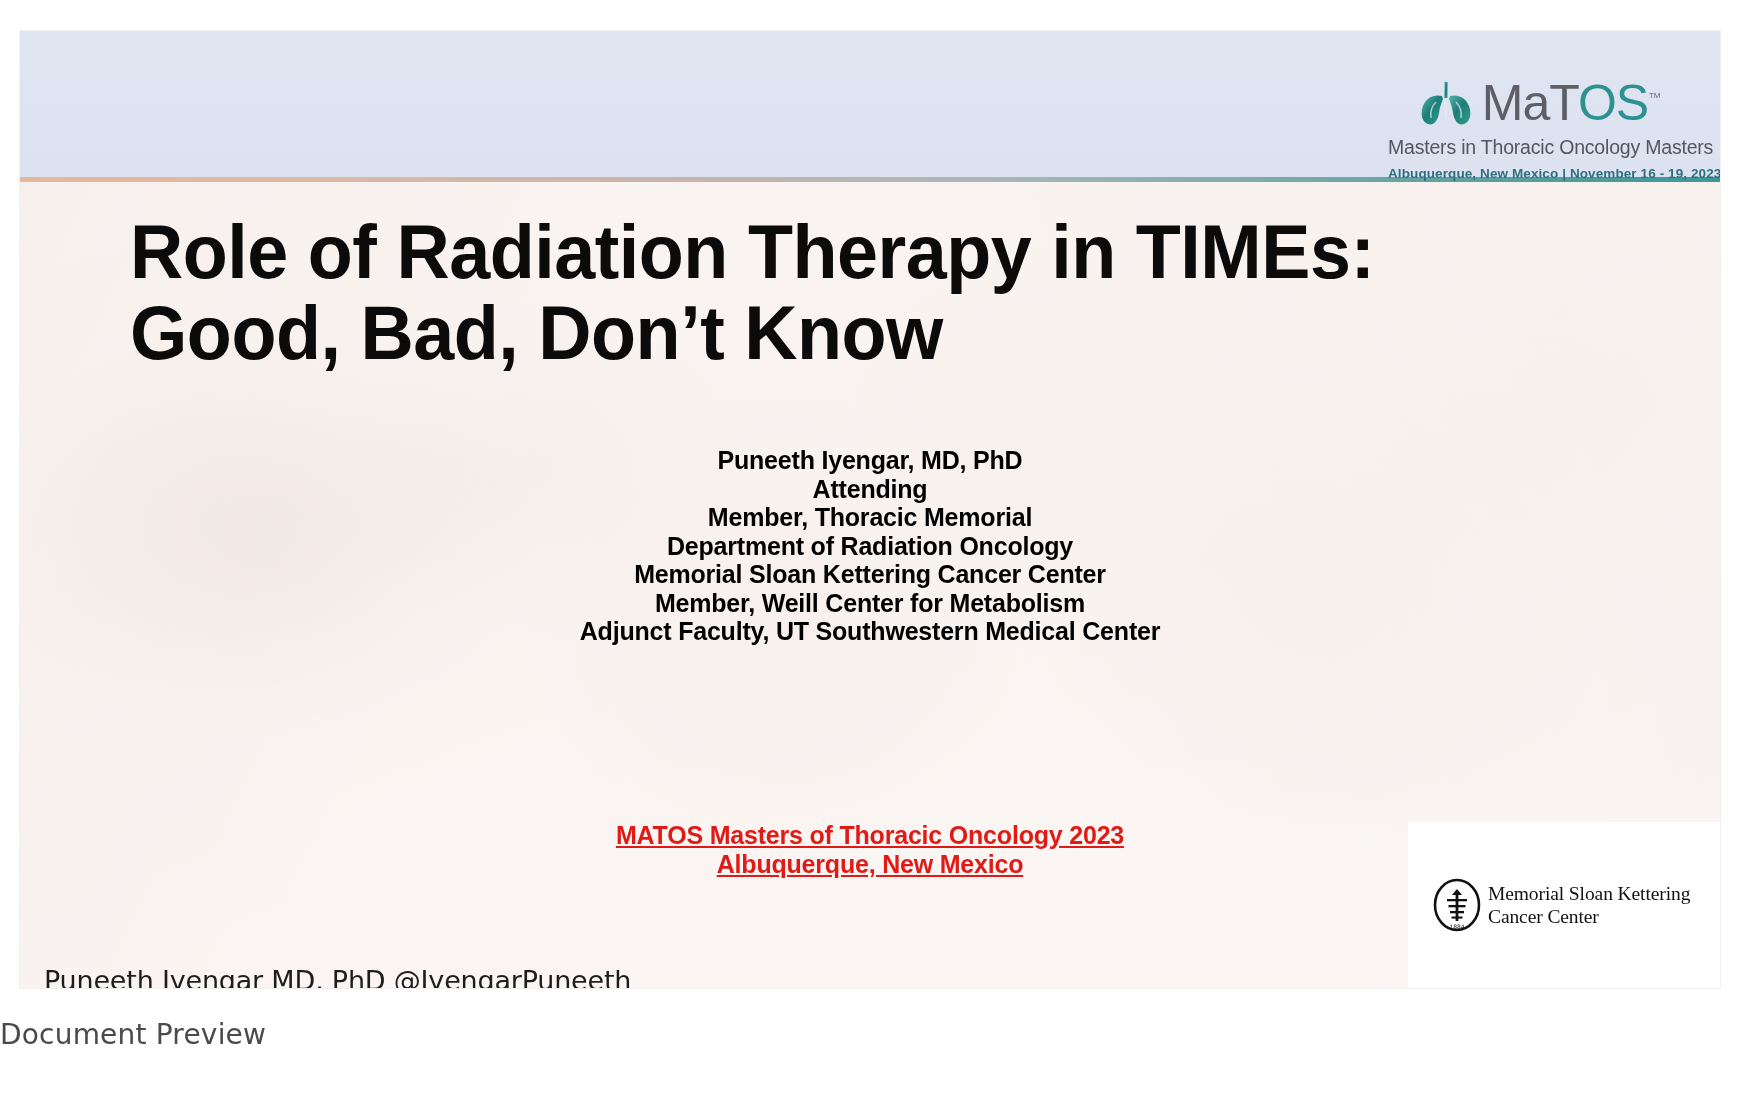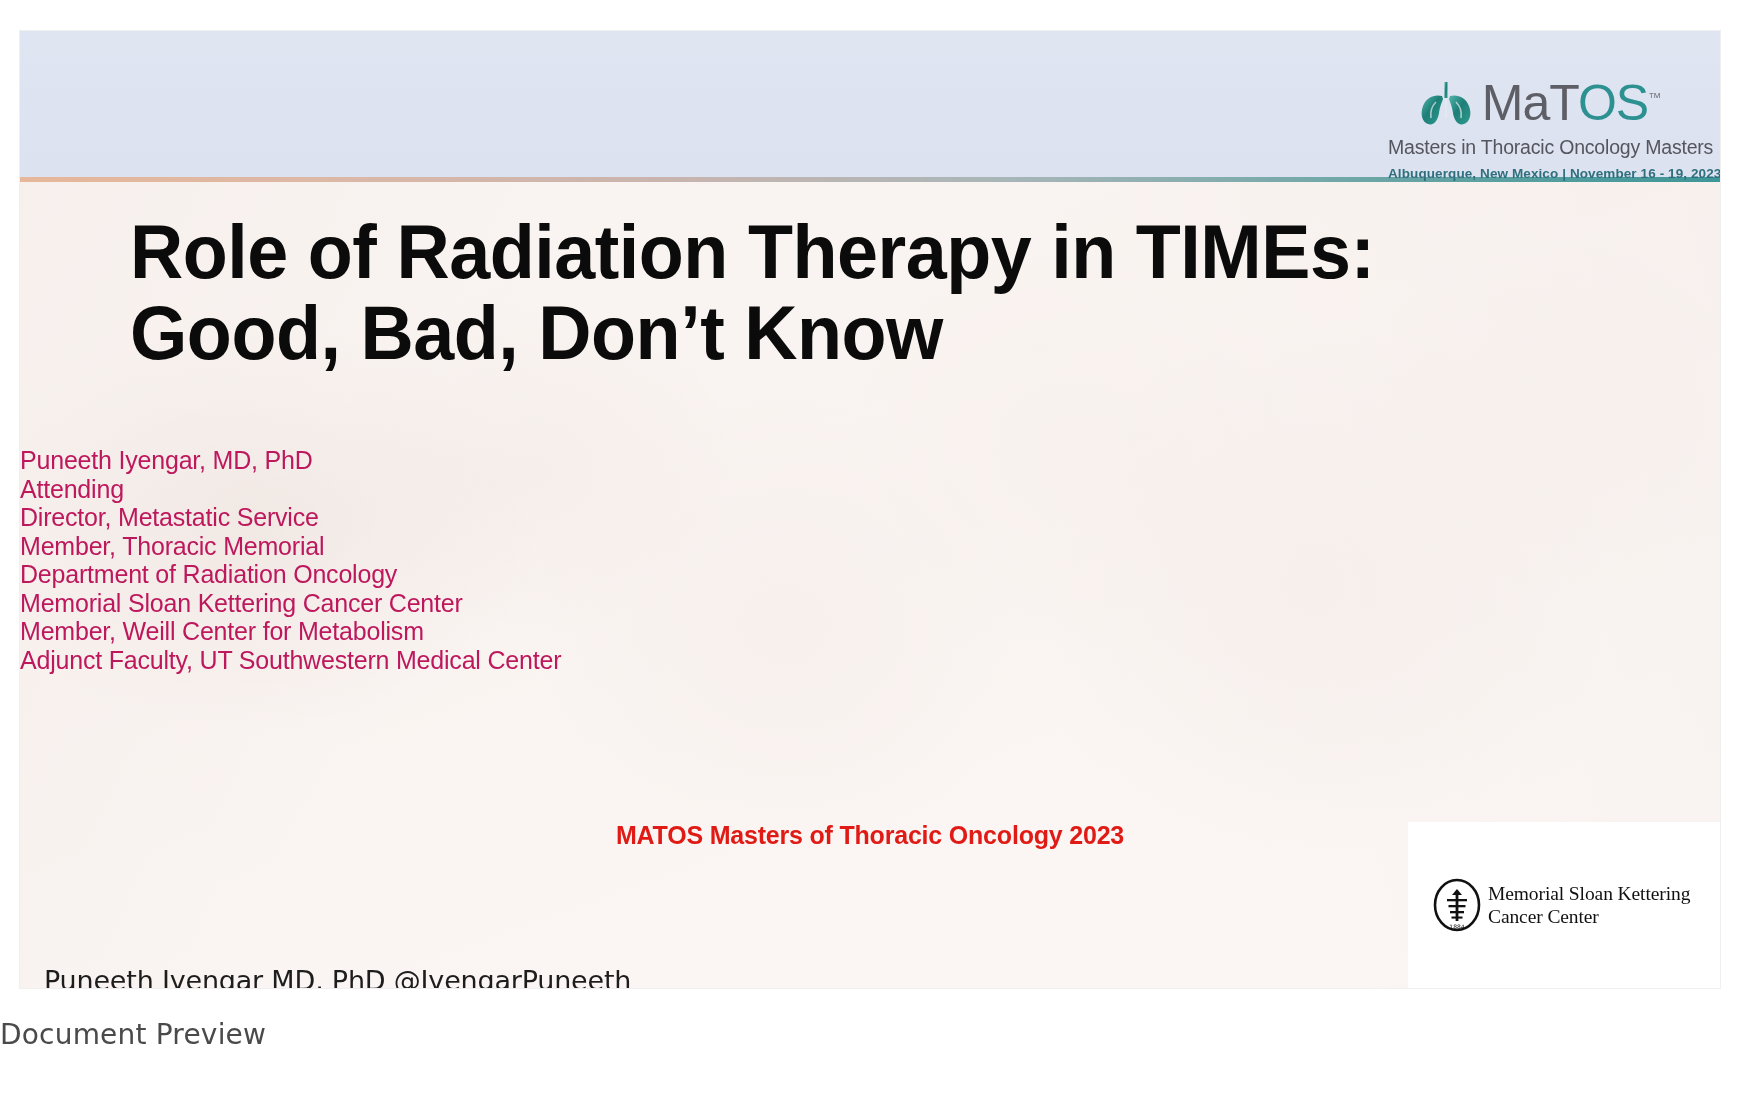--- a/index.html
+++ b/index.html
@@ -123,40 +123,41 @@
     letter-spacing:-0.5px;
     transform:scaleX(0.97);
     transform-origin:left top;
   }
   .slide-title .t-line { display:block; white-space:nowrap; }
 
   
   .author-block {
     position:absolute;
     left:0; right:0; top:415px;
-    text-align:left;
-    color:#be185d;
-    font-weight:normal;
+    text-align:center;
+    color:#000000;
+    font-weight:bold;
     font-size:25px;
     line-height:1.14;
     letter-spacing:-0.2px;
   }
   .author-block .ln { display:block; white-space:nowrap; }
   .author-block .gap { height:24px; }
   .affil-line { display:block; white-space:nowrap; font-size:25px; }
 
   .conf-block {
     position:absolute;
     left:0; right:0; top:790px;
     text-align:center;
     color:#e01b16;
     font-weight:bold;
     font-size:25px;
     line-height:1.15;
     letter-spacing:-0.2px;
+    text-decoration:underline;
   }
   .conf-block .ln { display:block; white-space:nowrap; }
 
   
   .handle-line {
     position:absolute;
     left:24px; top:934px;
     font-family:"DejaVu Sans", sans-serif;
     font-size:27px;
     font-weight:400;
@@ -234,32 +235,32 @@
     </div>
 
     <h1 class="slide-title">
       <span class="t-line">Role of Radiation Therapy in TIMEs:</span>
       <span class="t-line">Good, Bad, Don’t Know</span>
     </h1>
 
     <div class="author-block">
       <span class="ln">Puneeth Iyengar, MD, PhD</span>
       <span class="ln">Attending</span>
-      <span class="ln">Director, Metastatic Service</span>
       <span class="ln">Member, Thoracic Memorial</span>
       <span class="ln">Department of Radiation Oncology</span>
       <span class="ln">Memorial Sloan Kettering Cancer Center</span>
       <span class="gap"></span>
       <span class="affil-line">Member, Weill Center for Metabolism</span>
       <span class="gap"></span>
       <span class="affil-line">Adjunct Faculty, UT Southwestern Medical Center</span>
     </div>
 
     <div class="conf-block">
       <span class="ln">MATOS Masters of Thoracic Oncology 2023</span>
+      <span class="ln">Albuquerque, New Mexico</span>
     </div>
 
     <div class="handle-line">Puneeth Iyengar MD, PhD @IyengarPuneeth</div>
 
     <div class="msk-panel">
       <svg class="msk-mark" viewBox="0 0 54 54">
         <ellipse cx="27" cy="27" rx="22" ry="25" fill="none" stroke="#111" stroke-width="2.6"></ellipse>
         <path d="M27 11 l-5 6 h10 z" fill="#111"></path>
         <rect x="25.6" y="13" width="2.8" height="30" fill="#111"></rect>
         <rect x="17" y="21" width="20" height="2.3" fill="#111"></rect>

